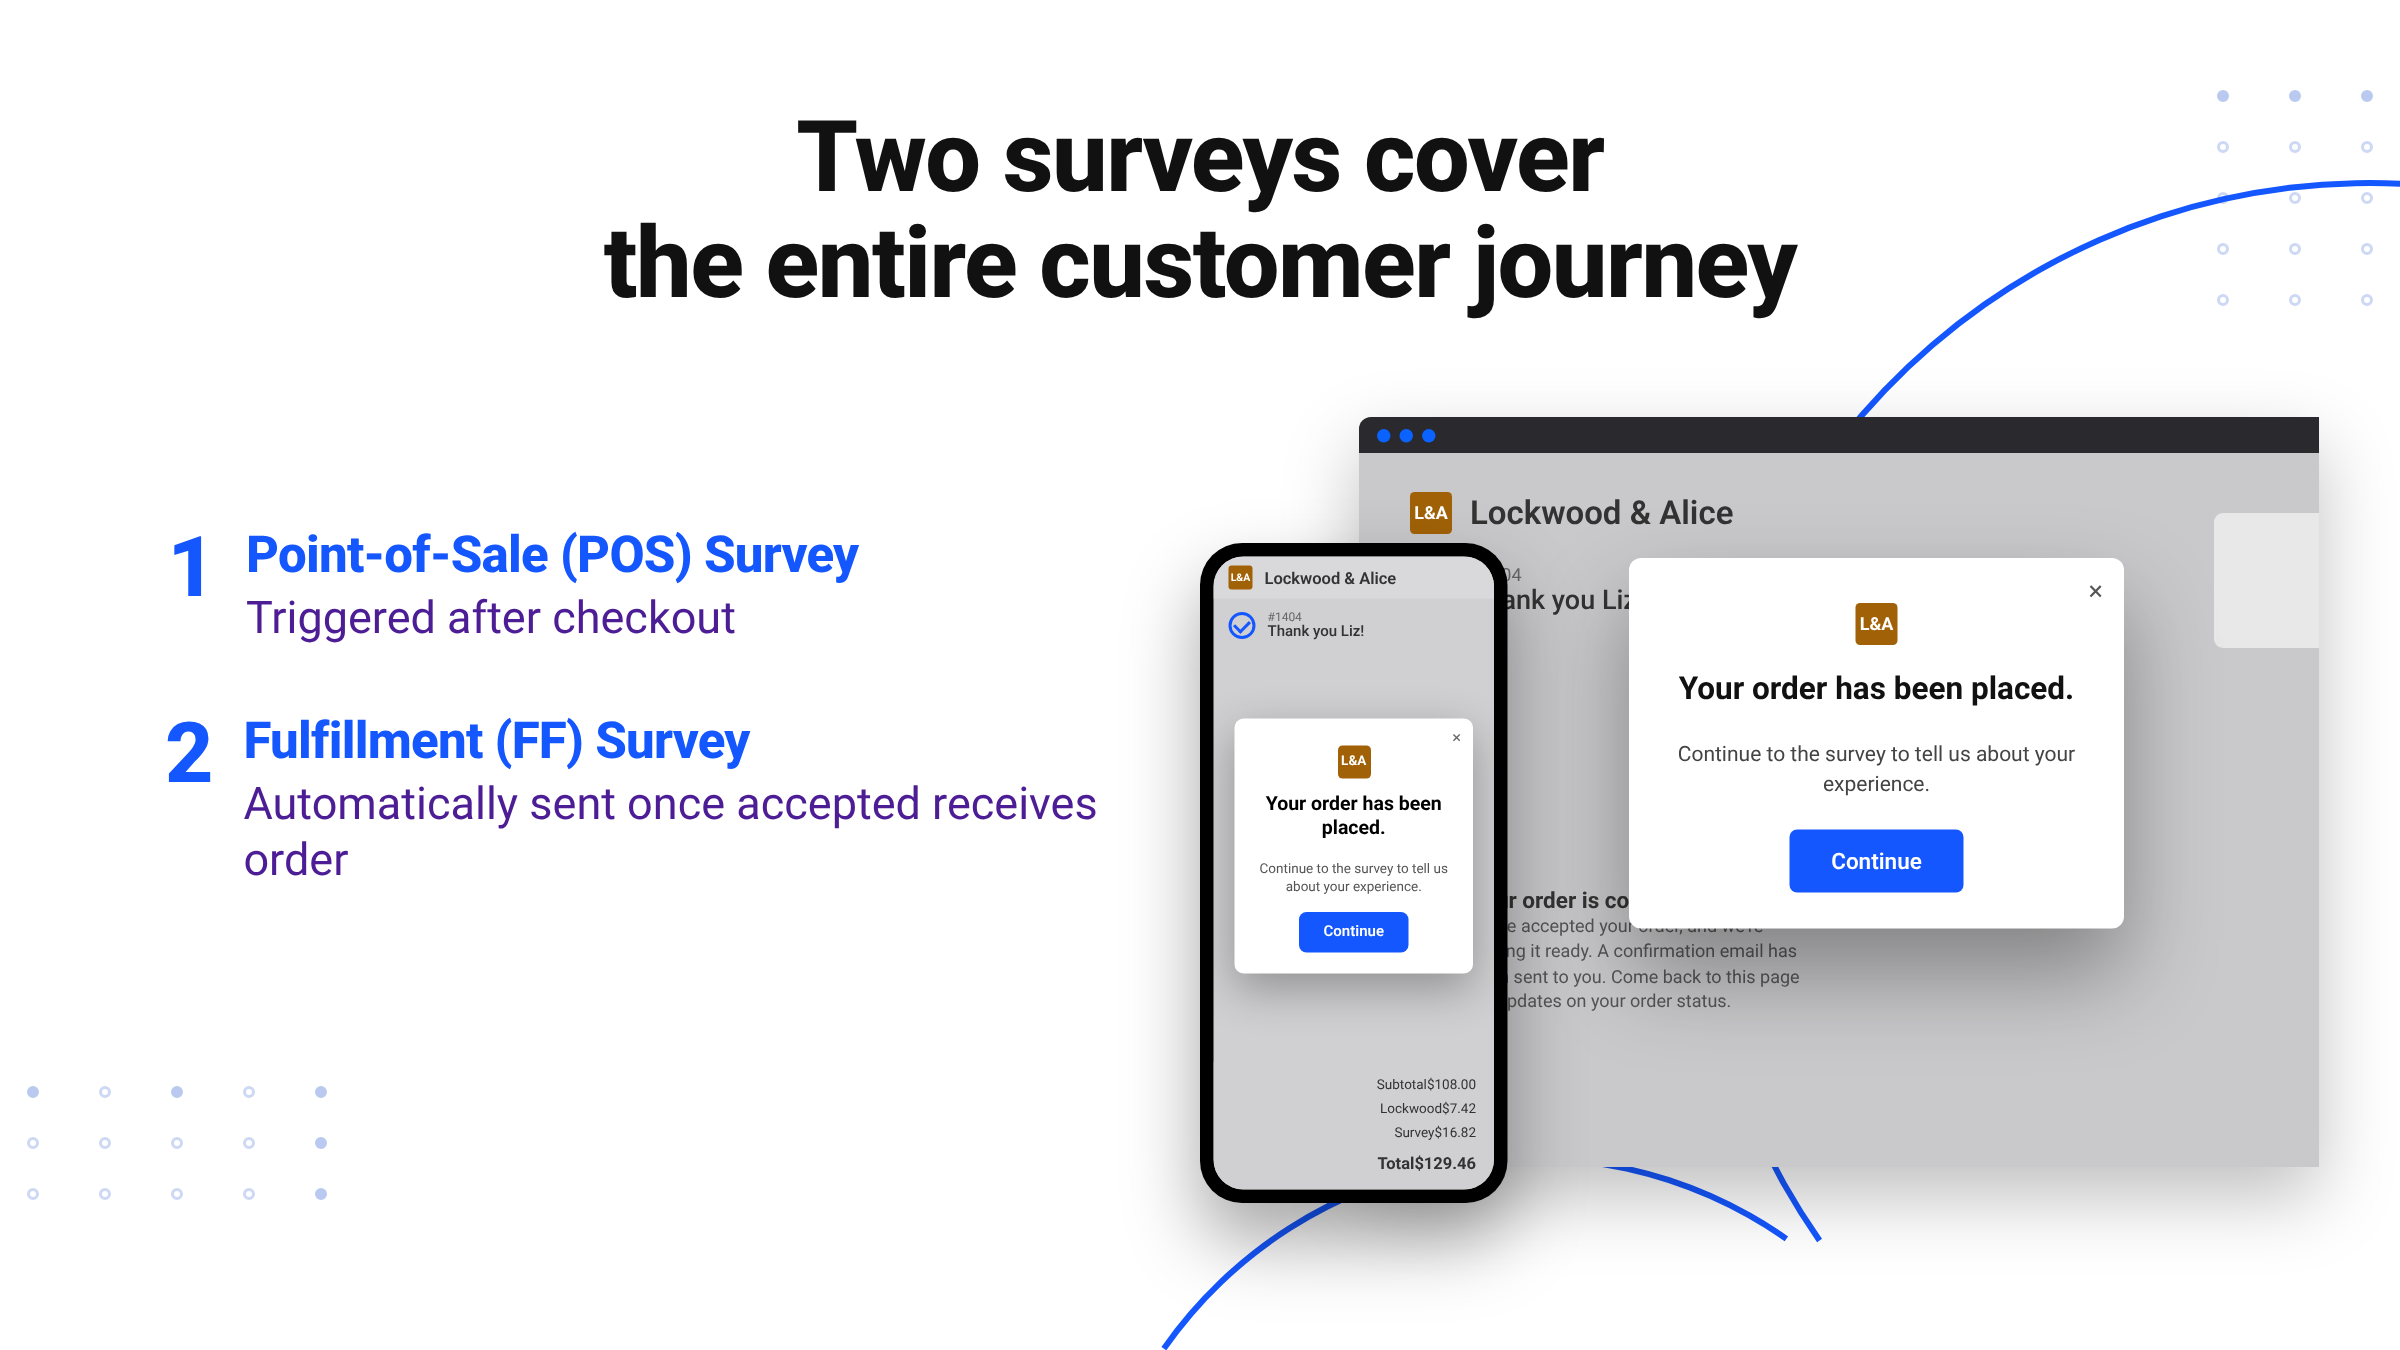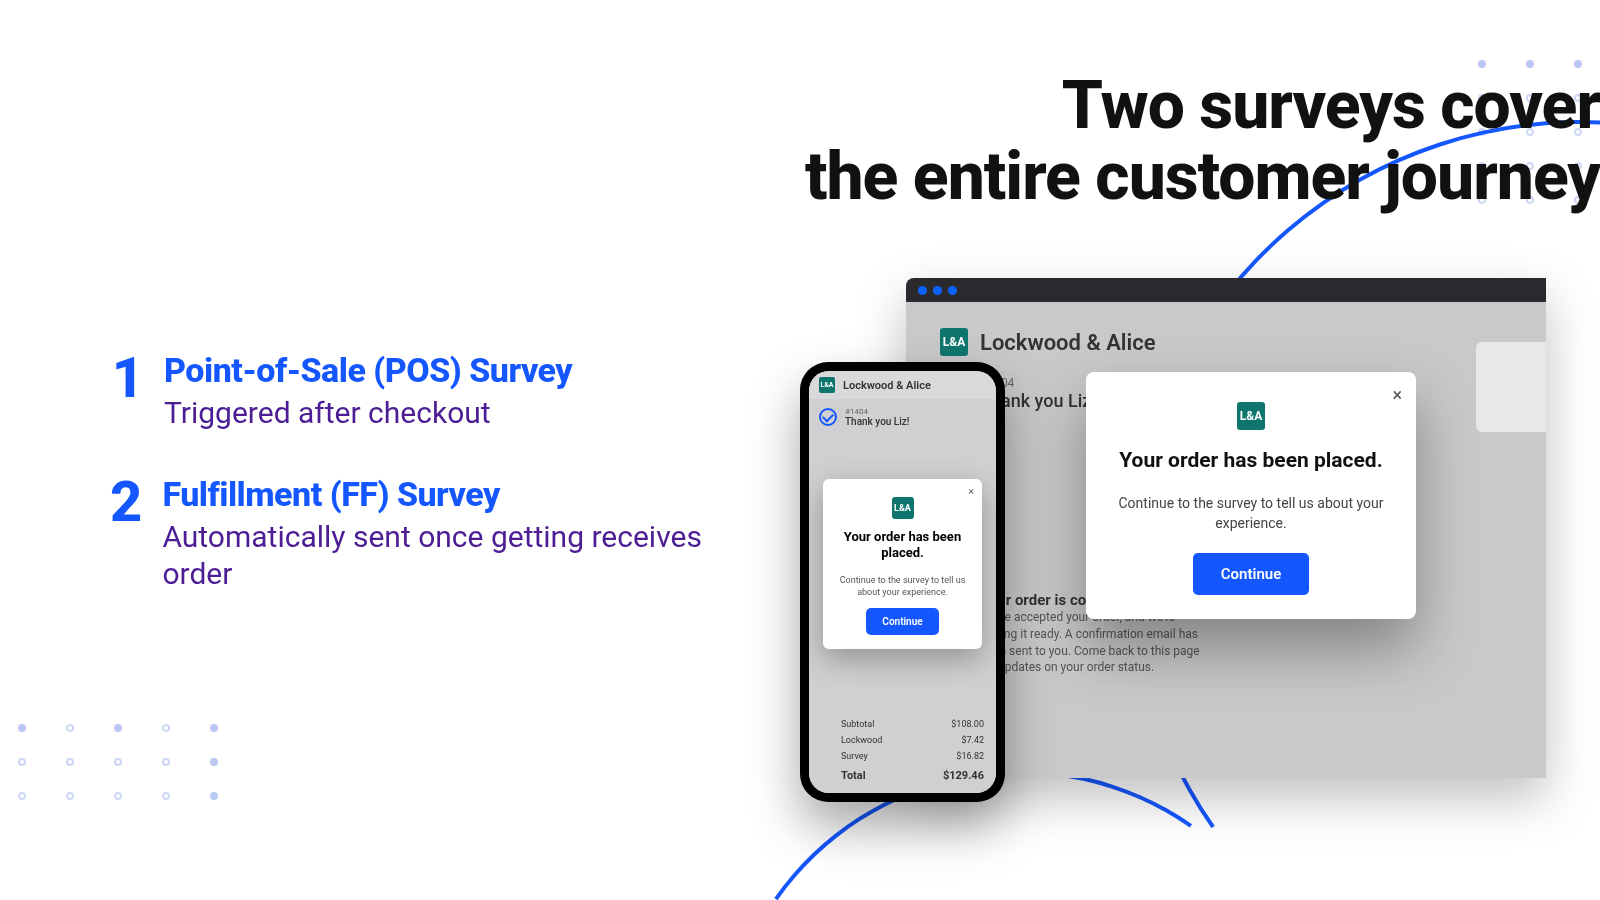--- a/index.html
+++ b/index.html
@@ -42,21 +42,21 @@
     width: 600px; height: 600px;
     bottom: -470px; left: 720px;
     border-color: transparent; border-top-color:#1557ff;
     transform: rotate(-10deg);
   }
 
   
   .headline {
     position: absolute;
     top: 70px; left: 0; right: 0;
-    text-align: right;
+    text-align: center;
     font-size: 66px;
     font-weight: 800;
     letter-spacing: -1px;
     color: #111;
     line-height: 1.08;
   }
 
   
   .list {
     position: absolute;
@@ -107,21 +107,21 @@
   .browser-bar span{
     width: 9px; height: 9px; border-radius: 50%;
     background: #3a6; display:inline-block;
   }
   .browser-bar span:nth-child(1){background:#0a62ff;}
   .browser-bar span:nth-child(2){background:#0a62ff;}
   .browser-bar span:nth-child(3){background:#0a62ff;}
   .browser-body { position: relative; padding: 26px 34px; }
   .store-header { display:flex; align-items:center; gap:12px; }
   .logo-sq {
-    width: 28px; height: 28px; background:#0f766e; color:#fff;
+    width: 28px; height: 28px; background:#a16207; color:#fff;
     display:flex; align-items:center; justify-content:center;
     font-size:12px; font-weight:700; border-radius:3px;
   }
   .store-name { font-size: 22px; font-weight:600; color:#333;}
   .order-head { margin: 20px 0 0 40px; }
   .order-id   { color:#666; font-size:12px;}
   .order-thank{ color:#333; font-size:18px; font-weight:500;}
   .order-conf {
     margin: 180px 0 0 40px;
     color:#333;
@@ -200,21 +200,21 @@
   }
   .p-meta .t1{font-size:8px; color:#666;}
   .p-meta .t2{font-size:10px; color:#333; font-weight:500;}
   .p-totals{
     position:absolute; bottom:0; left:0; right:0;
     background:#d0d0d2;
     padding:8px 12px;
     font-size:9px;
     color:#333;
   }
-  .p-totals .row{display:flex; justify-content:space-between; padding:3px 0;margin-left:20px;}
+  .p-totals .row{display:flex; justify-content:flex-end; padding:3px 0;}
   .p-totals .row.total{font-weight:700; font-size:11px; padding-top:5px;}
 
   .phone-modal{
     position:absolute;
     top:108px; left:14px; right:14px;
     background:#fff;
     border-radius:6px;
     text-align:center;
     padding:18px 14px 14px;
     box-shadow:0 10px 30px rgba(0,0,0,0.3);
@@ -277,21 +277,21 @@
     <div class="num">1</div>
     <div>
       <div class="it-title">Point-of-Sale (POS) Survey</div>
       <div class="it-desc">Triggered after checkout</div>
     </div>
   </div>
   <div class="item">
     <div class="num">2</div>
     <div>
       <div class="it-title">Fulfillment (FF) Survey</div>
-      <div class="it-desc">Automatically sent once getting receives order</div>
+      <div class="it-desc">Automatically sent once accepted receives order</div>
     </div>
   </div>
 </div>
 
 <div class="browser">
   <div class="browser-bar">
     <span></span>
       <span></span>
       <span></span>
   </div>

